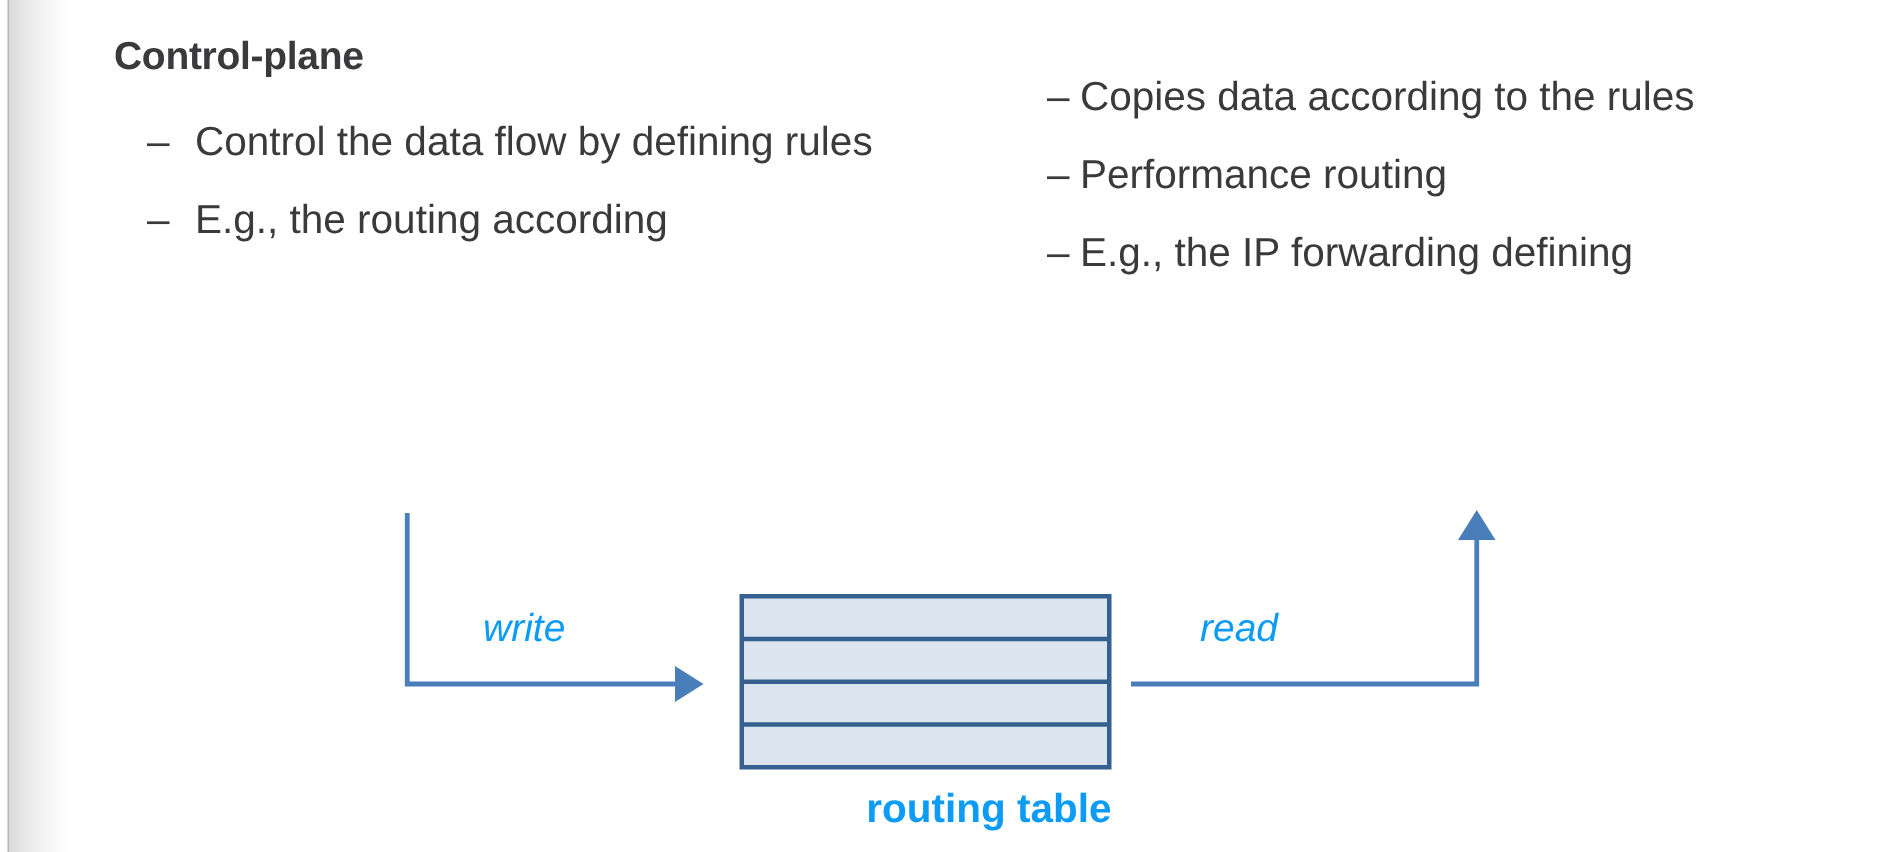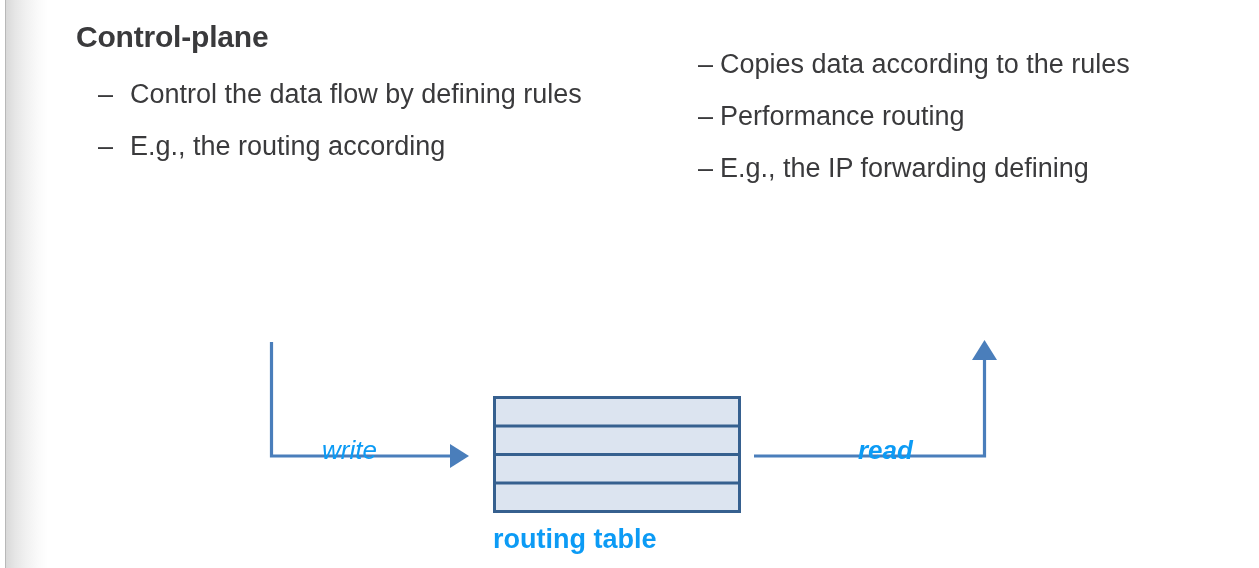--- a/index.html
+++ b/index.html
@@ -42,21 +42,21 @@
                 #fafafa 76%,
                 #ffffff 100%);
   }
 
   
   .column {
     position: absolute;
     color: #3a3a3c;
   }
   .col-heading {
-    font-size: 30px;
+    font-size: 26px;
     font-weight: bold;
     color: #3a3a3c;
     letter-spacing: -0.2px;
     line-height: 30px;
     white-space: nowrap;
   }
   .bullet-list {
     margin: 0;
     padding: 0;
     list-style: none;
@@ -109,31 +109,30 @@
   }
   #diagram svg { display: block; }
 
   .diagram-label {
     position: absolute;
     font-size: 26px;
     font-style: italic;
     font-weight: normal;
     color: #0c9bf5;
     white-space: nowrap;
-    margin-top: 32px;
   }
   #label-write { left: 322px; top: 403px; }
-  #label-read  { left: 858px; top: 403px; font-weight: bold; }
+  #label-read  { left: 800px; top: 403px; }
 
   #label-routing-table {
     position: absolute;
     left: 493px;
     top: 524px;
     width: 248px;
-    text-align: left;
+    text-align: right;
     font-size: 27px;
     font-weight: bold;
     color: #0c9bf5;
     white-space: nowrap;
   }
 </style>
 </head>
 <body>
 
 <div id="slide">

